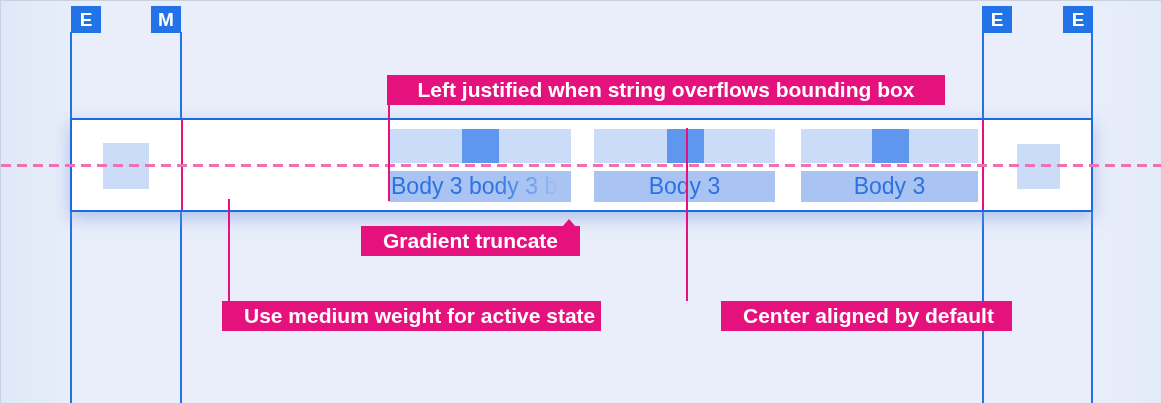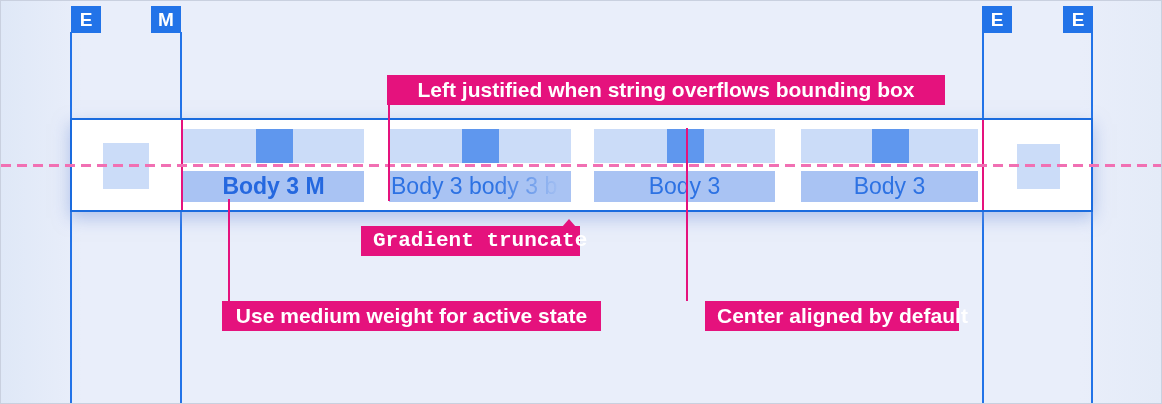--- a/index.html
+++ b/index.html
@@ -59,26 +59,26 @@
   }
   
   .conn{position:absolute;width:2px;background:#E5127D;z-index:6;}
   .conn.c1{left:387px;top:104px;height:96px;}
   .conn.c2{left:227px;top:198px;height:102px;}
   .conn.c3{left:685px;top:127px;height:173px;}
   
   .note{
     position:absolute;height:30px;background:#E5127D;color:#fff;
     font-weight:700;font-size:21px;line-height:30px;text-align:center;
-    box-sizing:border-box;padding:0 12px;white-space:nowrap;z-index:7;
+    box-sizing:border-box;padding:0 22px;white-space:nowrap;z-index:7;
   }
   .note.n1{left:386px;top:74px;width:558px;}
-  .note.n2{left:360px;top:225px;width:219px;font-family:Liberation Mono, monospace;}
+  .note.n2{left:360px;top:225px;width:219px;}
   .note.n3{left:221px;top:300px;width:379px;}
-  .note.n4{left:704px;top:300px;width:254px;}
+  .note.n4{left:720px;top:300px;width:291px;}
   .caret{
     position:absolute;left:561px;top:218px;width:0;height:0;z-index:7;
     border-left:7px solid transparent;border-right:7px solid transparent;
     border-bottom:8px solid #E5127D;
   }
 </style>
 </head>
 <body>
 
 <div class="stage">
@@ -91,25 +91,20 @@
   <div class="marker m1">E</div>
   <div class="marker m2">M</div>
   <div class="marker m3">E</div>
   <div class="marker m4">E</div>
 
   <div class="bar"></div>
 
   <div class="ph left"></div>
   <div class="ph right"></div>
 
-  <div class="tab t1">
-    <div class="tab-strip"></div>
-    <div class="tab-icon"></div>
-    <div class="tab-label">Body 3 M</div>
-  </div>
 
   <div class="tab t2">
     <div class="tab-strip"></div>
     <div class="tab-icon"></div>
     <div class="tab-label">Body 3 body 3 b</div>
     <div class="fade"></div>
   </div>
 
   <div class="tab t3">
     <div class="tab-strip"></div>

